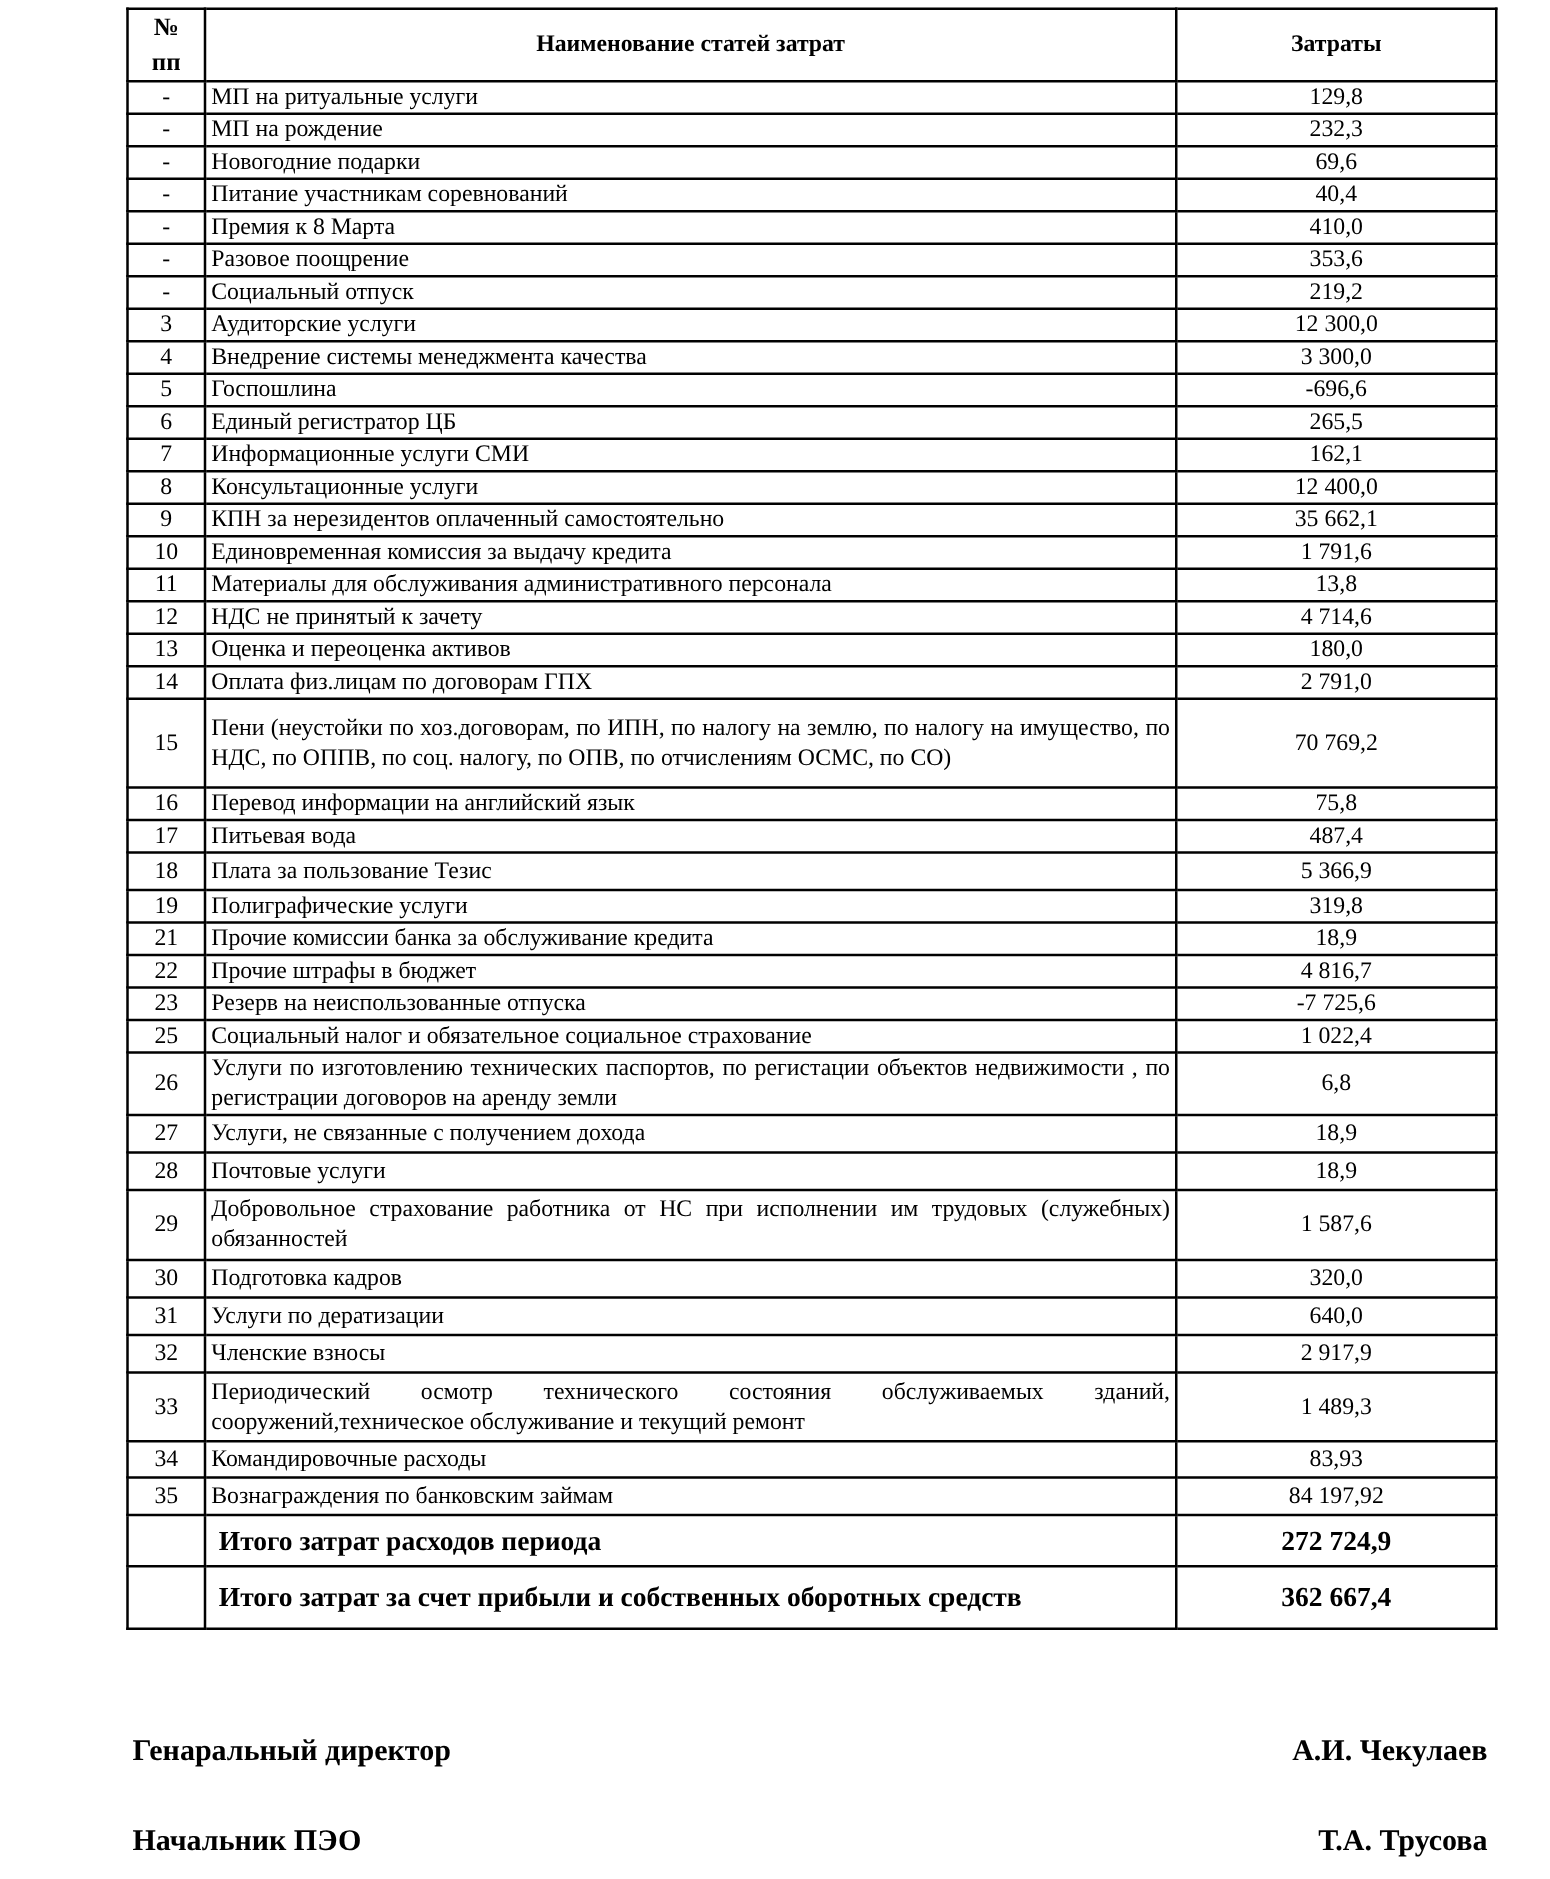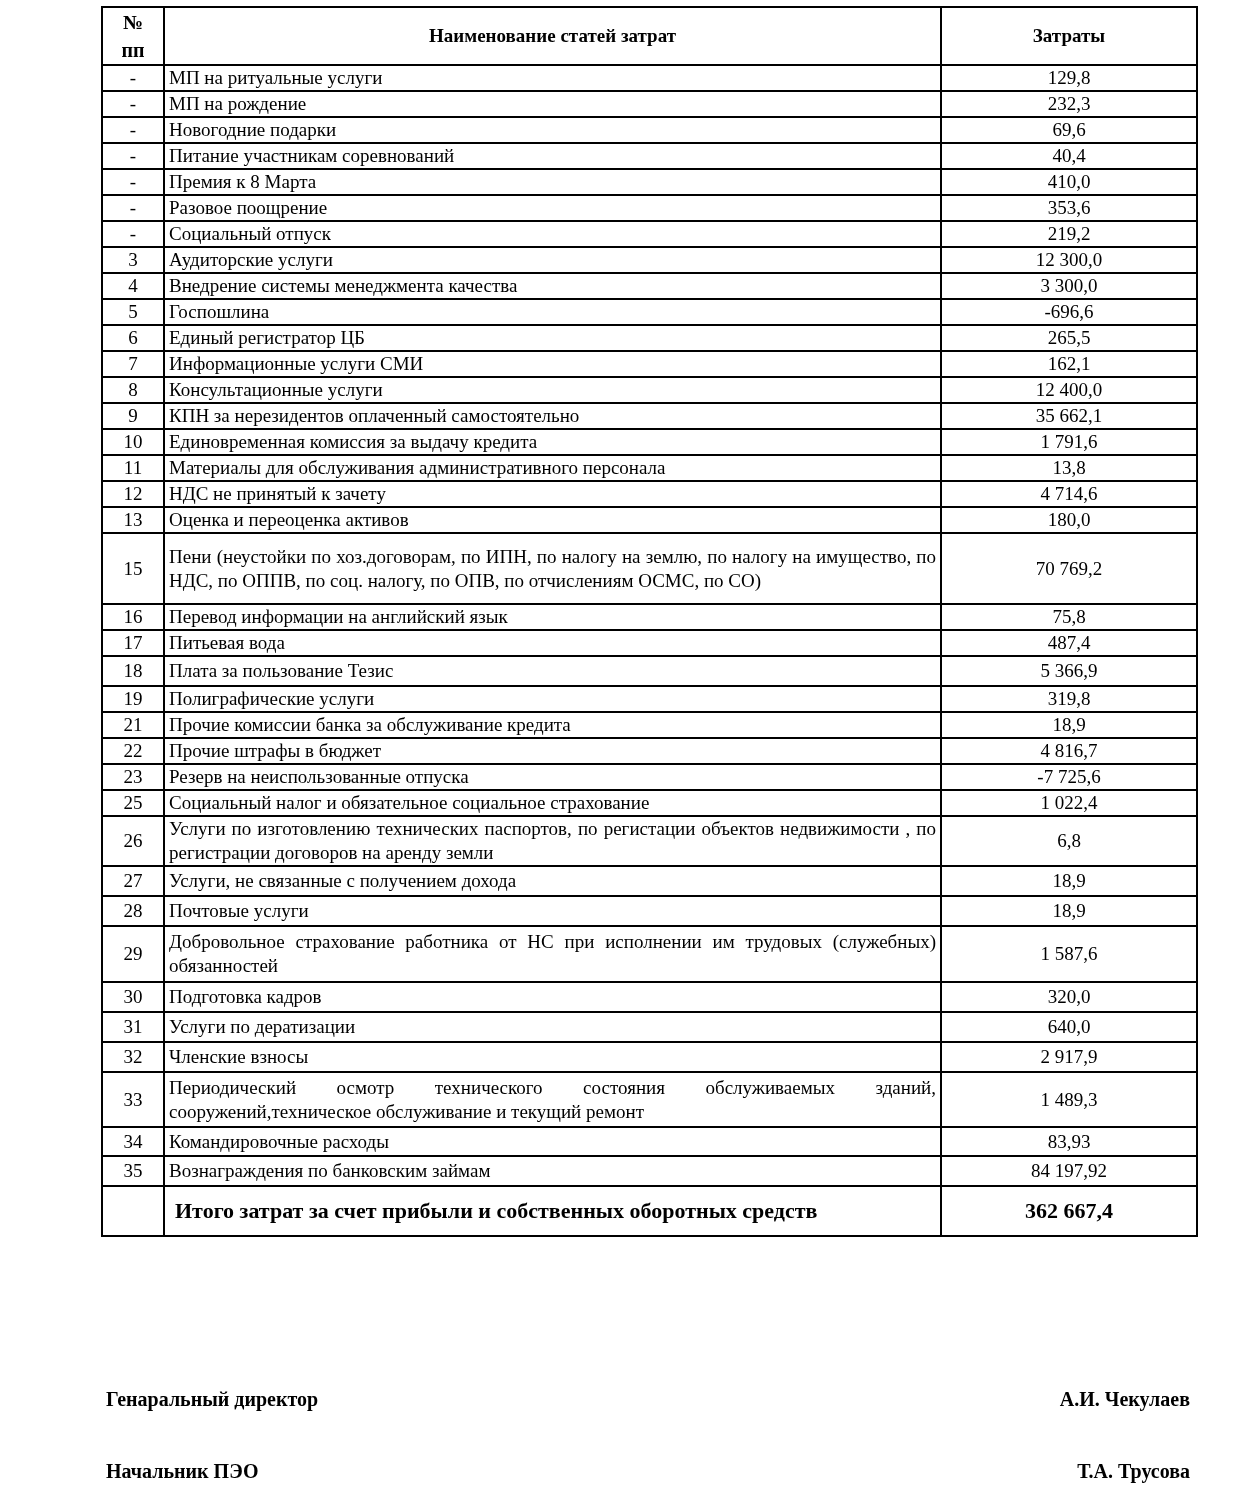--- a/index.html
+++ b/index.html
@@ -7,21 +7,21 @@
   table.costs { position:absolute; left:101px; top:6px; width:1095px; border-collapse:collapse; table-layout:fixed; }
   table.costs td, table.costs th { border:2px solid #000; padding:0 4px; font-size:19px; line-height:24px; vertical-align:middle; }
   th { font-weight:bold; }
   col.c1 { width:62px; } col.c2 { width:777px; } col.c3 { width:256px; }
   .num { text-align:center; }
   .name { text-align:justify; text-align-last:left; }
   .hdr th { height:56px; font-size:22px; }
   .hdr th.nohdr { font-size:20px; line-height:28px; }
   tr.total td { font-weight:bold; font-size:22px; }
   tr.total td.name { padding-left:10px; }
-  .sig { position:absolute; font-weight:bold; font-size:20px; }
+  .sig { position:absolute; font-weight:bold; font-size:24px; }
 </style>
 </head>
 <body>
 
 <table class="costs">
   <colgroup>
       <col class="c1">
       <col class="c2">
       <col class="c3">
     </colgroup>
@@ -116,20 +116,25 @@
       <tr style="height: 24px;">
         <td class="num">12</td>
         <td class="name">НДС не принятый к зачету</td>
         <td class="num">4 714,6</td>
       </tr>
       <tr style="height: 24px;">
         <td class="num">13</td>
         <td class="name">Оценка и переоценка активов</td>
         <td class="num">180,0</td>
       </tr>
+      <tr style="height: 24px;">
+        <td class="num">14</td>
+        <td class="name">Оплата физ.лицам по договорам ГПХ</td>
+        <td class="num">2 791,0</td>
+      </tr>
       <tr style="height: 71px;">
         <td class="num">15</td>
         <td class="name">Пени (неустойки по хоз.договорам, по ИПН, по налогу на землю, по налогу на имущество, по НДС, по ОППВ, по соц. налогу, по ОПВ, по отчислениям ОСМС, по СО)</td>
         <td class="num">70 769,2</td>
       </tr>
       <tr style="height: 25px; margin-top: 29px;">
         <td class="num">16</td>
         <td class="name">Перевод информации на английский язык</td>
         <td class="num">75,8</td>
       </tr>
@@ -210,20 +215,25 @@
       </tr>
       <tr style="height: 29px;">
         <td class="num">34</td>
         <td class="name">Командировочные расходы</td>
         <td class="num">83,93</td>
       </tr>
       <tr style="height: 30px;">
         <td class="num">35</td>
         <td class="name">Вознаграждения по банковским займам</td>
         <td class="num">84 197,92</td>
+      </tr>
+      <tr class="total" style="height: 41px;">
+        <td></td>
+        <td class="name">Итого затрат расходов периода</td>
+        <td class="num">272 724,9</td>
       </tr>
       <tr class="total" style="height: 50px;">
         <td></td>
         <td class="name">Итого затрат за счет прибыли и собственных оборотных средств</td>
         <td class="num">362 667,4</td>
       </tr>
     </tbody>
 </table>
 
 <div class="sig" style="left:106px; top:1388px;">Генаральный директор</div>

